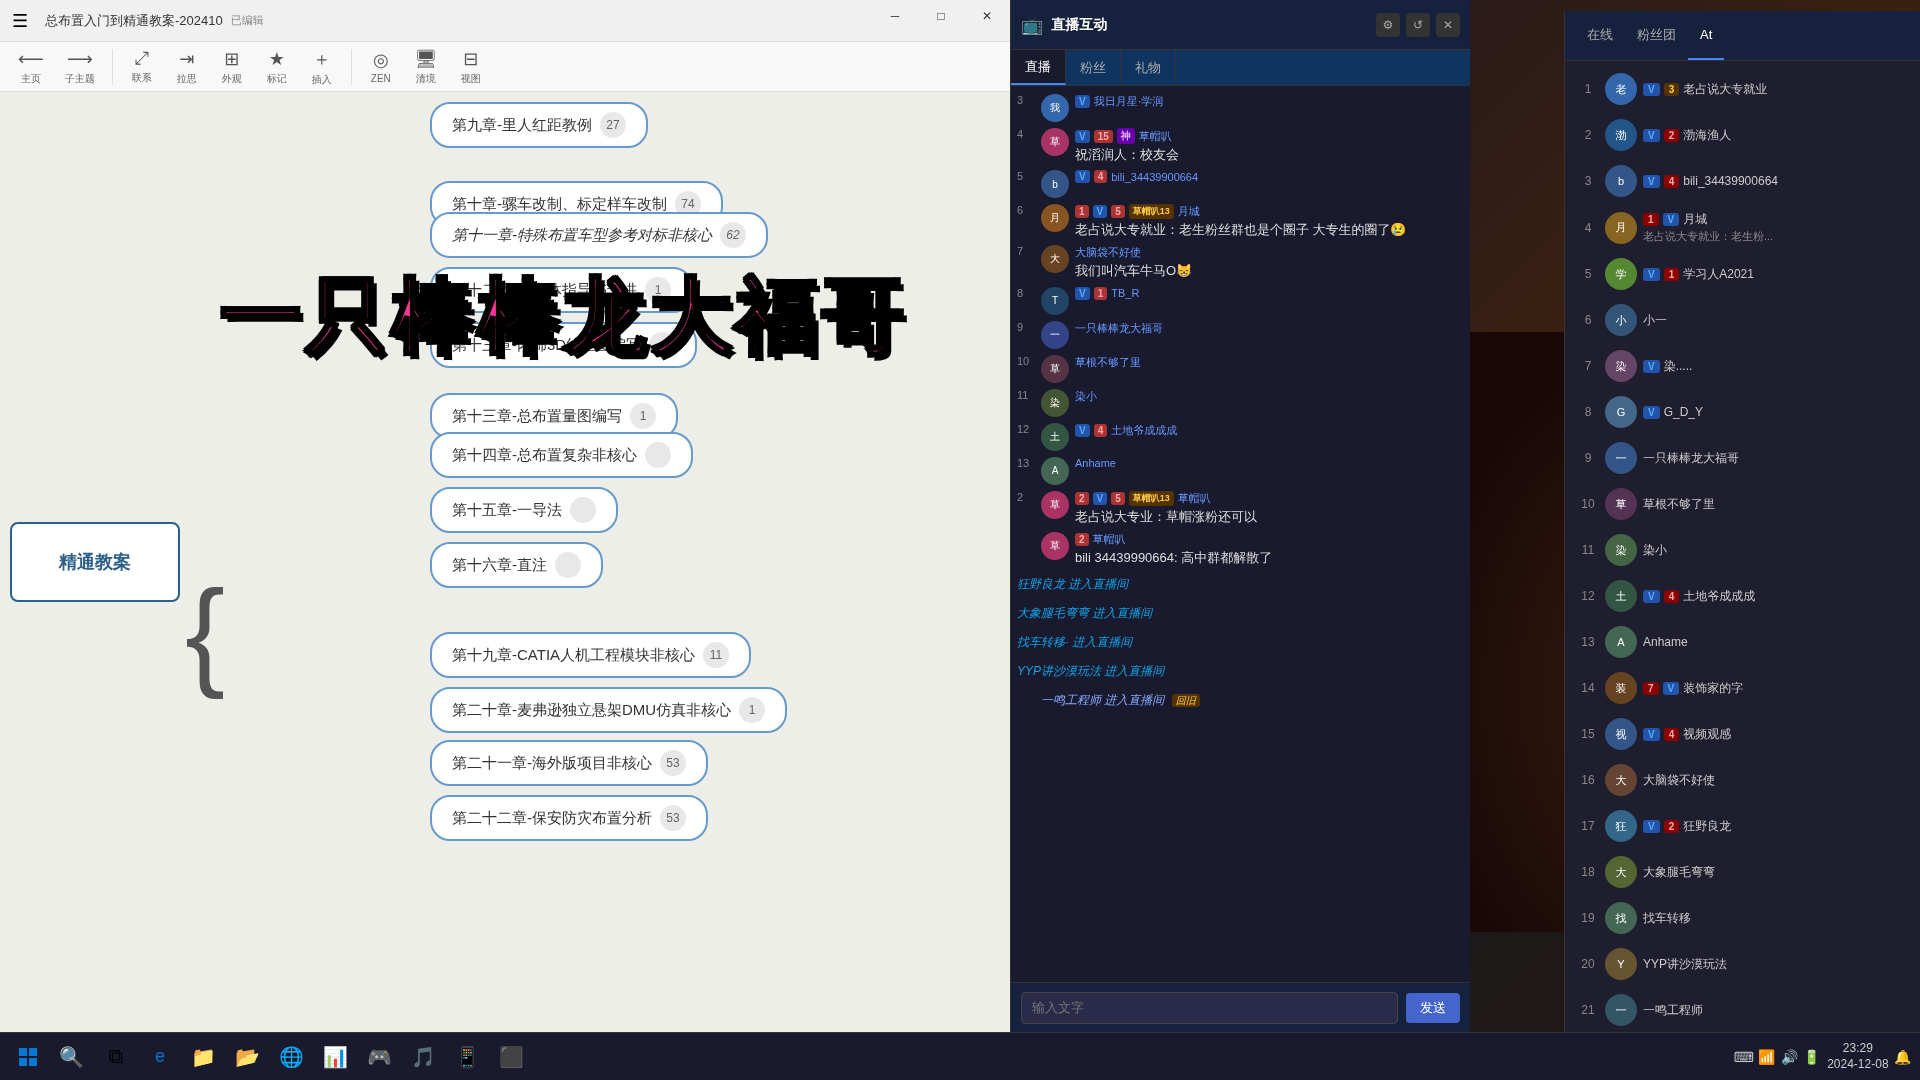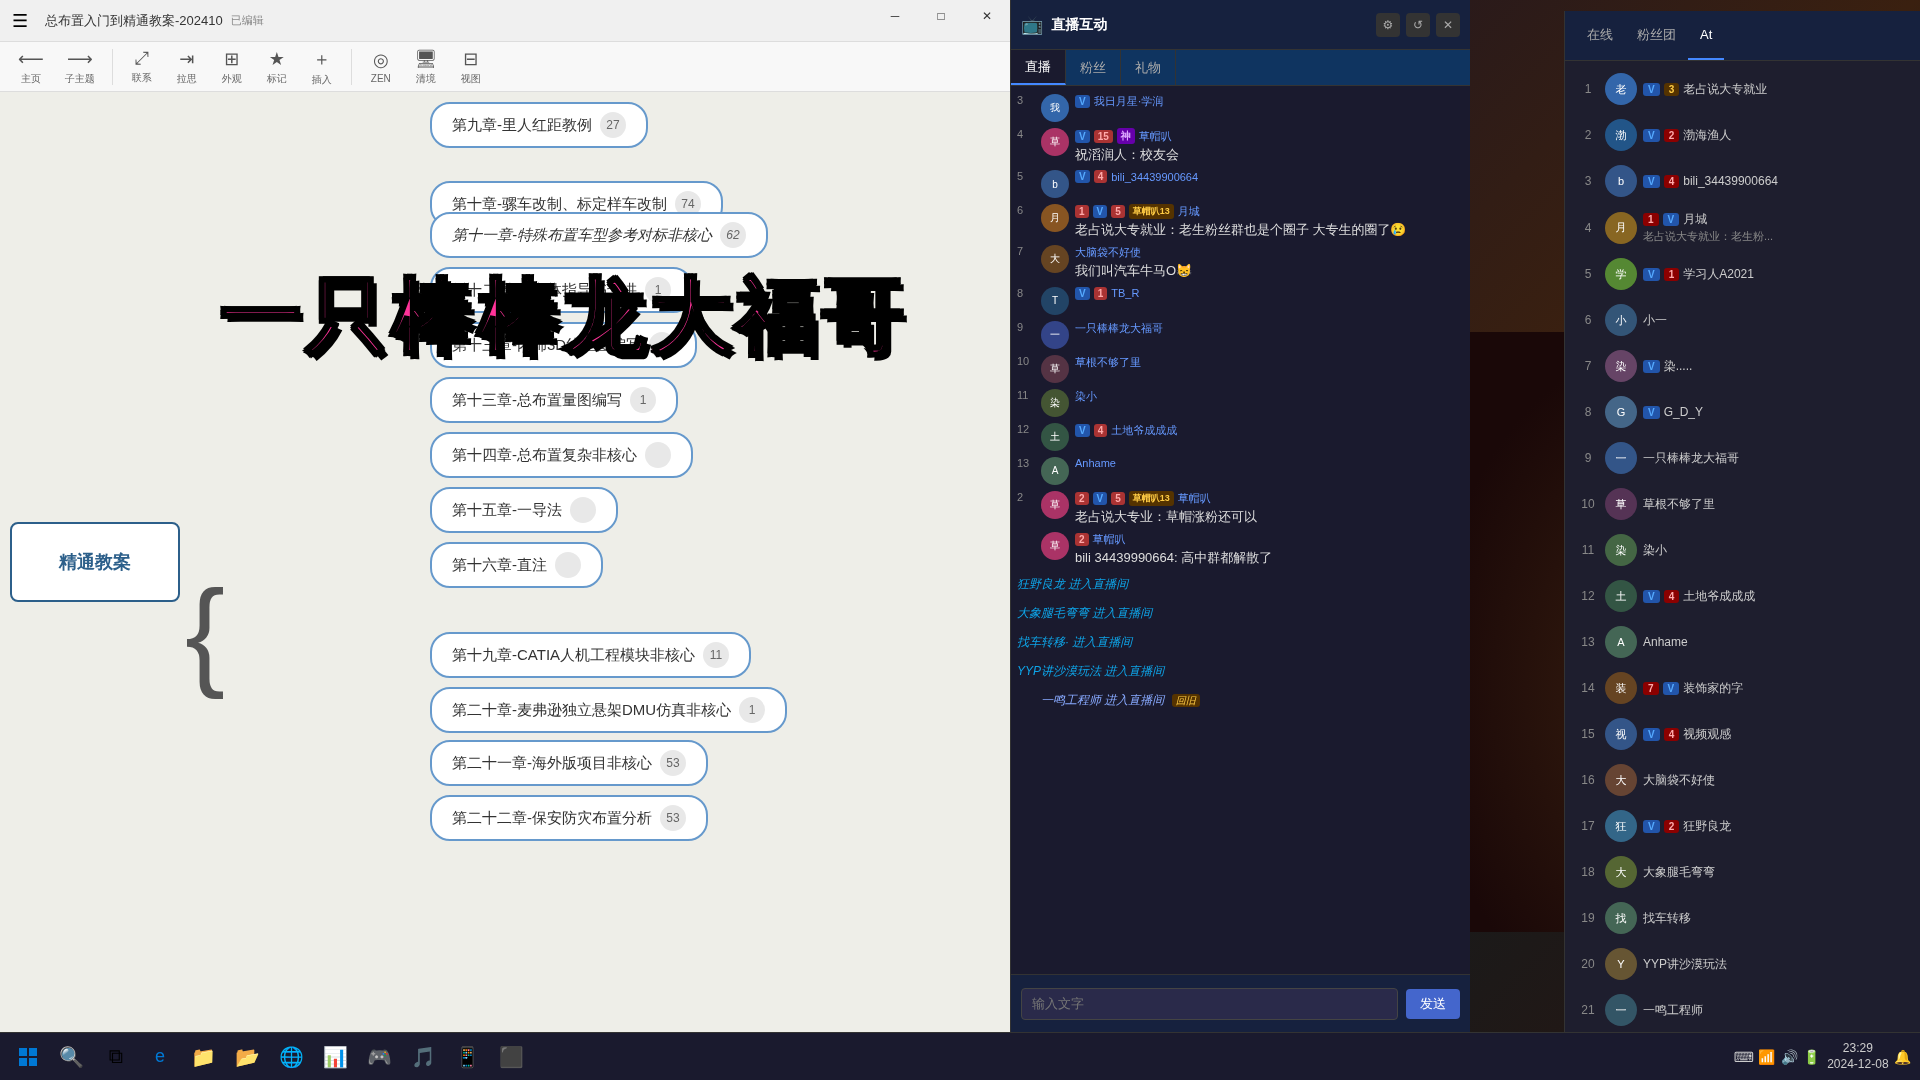--- a/index.html
+++ b/index.html
@@ -295,21 +295,21 @@
     }
 
     .chat-entry {
       font-size: 12px;
       color: #0ea5e9;
       padding: 3px 0;
       font-style: italic;
     }
 
     #chat-input-area {
-      height: 58px;
+      height: 50px;
       background: #16213e;
       border-top: 1px solid #333;
       display: flex;
       align-items: center;
       padding: 0 10px;
       gap: 8px;
     }
     #chat-input {
       flex: 1;
       height: 32px;
@@ -562,21 +562,21 @@
         <div class="chapter-badge">62</div>
       </div>
       <div class="chapter-node" style="top:175px;">
         <span>第十二章-上车体指导书专讲</span>
         <div class="chapter-badge">1</div>
       </div>
       <div class="chapter-node" style="top:230px;">
         <span>第十三章-内饰3D线框图编写</span>
         <div class="chapter-badge"></div>
       </div>
-      <div class="chapter-node" style="top:285px;">
+      <div class="chapter-node" style="top:301px;">
         <span>第十三章-总布置量图编写</span>
         <div class="chapter-badge">1</div>
       </div>
       <div class="chapter-node" style="top:340px;">
         <span>第十四章-总布置复杂非核心</span>
         <div class="chapter-badge"></div>
       </div>
       <div class="chapter-node" style="top:395px;">
         <span>第十五章-一导法</span>
         <div class="chapter-badge"></div>

